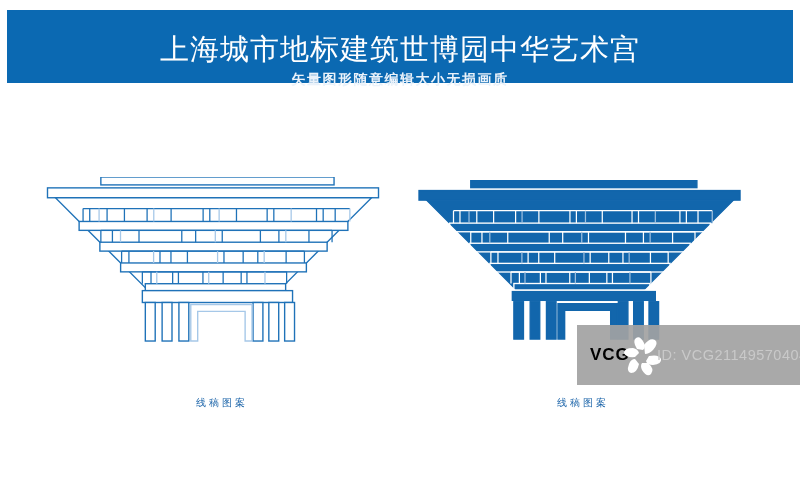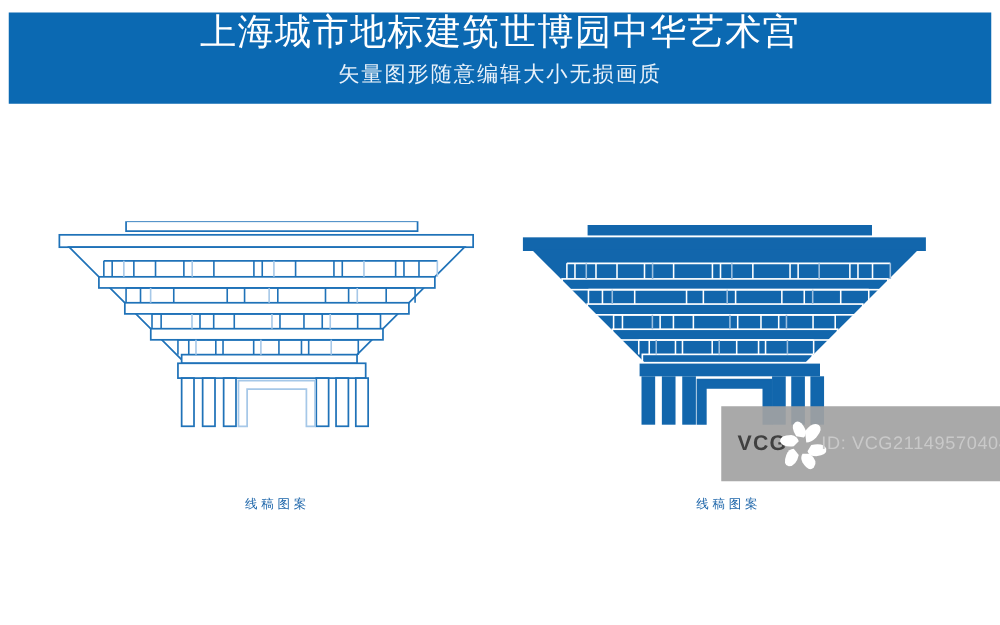--- a/index.html
+++ b/index.html
@@ -5,46 +5,46 @@
   html,body{margin:0;padding:0;}
   body{
     width:800px;height:500px;position:relative;background:#ffffff;
     font-family:"Liberation Sans", sans-serif;overflow:hidden;
   }
   .banner{
     position:absolute;left:7px;top:10px;width:786px;height:73px;
     background:var(--banner-blue,#0b69b2);color:#fff;text-align:center;
   }
   .banner-title{
-    margin:0;padding-top:1px;
+    margin:0;padding-top:24px;
     font-family:"Liberation Serif","DejaVu Serif",serif;
     font-weight:normal;font-size:29px;letter-spacing:1px;line-height:1.1;
   }
   .banner-subtitle{
     margin:0;padding-top:5px;
     font-family:"Liberation Serif","DejaVu Serif",serif;
-    font-size:17px;letter-spacing:1.5px;color:#eaf2fa;
+    font-size:14px;letter-spacing:1.5px;color:#eaf2fa;font-weight:bold;
   }
   .figure{position:absolute;}
   .fig-line{left:45px;top:177px;width:337px;height:166px;}
   .fig-sil{left:417px;top:180px;width:326px;height:161px;}
   .figure svg{display:block;width:100%;height:100%;}
   .caption{
     position:absolute;top:396px;width:200px;text-align:center;
     color:var(--caption-blue,#1b64a9);font-size:10px;letter-spacing:3px;
     font-family:"Liberation Serif","DejaVu Serif",serif;
   }
   .caption-left{left:122px;}
   .caption-right{left:483px;}
   .watermark{
     position:absolute;left:577px;top:325px;width:223px;height:60px;
     background:rgba(162,162,162,0.92);
   }
   .vcg-text{
-    position:absolute;left:13px;top:20px;color:#404040;
+    position:absolute;left:13px;top:20px;color:#000000;
     font-weight:bold;font-size:17px;letter-spacing:1px;
   }
   .pinwheel{position:absolute;left:42px;top:4px;width:50px;height:54px;}
   .vcg-id{
     position:absolute;left:80px;top:22px;color:#c9c9c9;font-size:14.5px;
     letter-spacing:0.5px;white-space:nowrap;
   }
 </style>
 </head>
 <body style="--banner-blue: #0b69b2; --caption-blue: #1b64a9;">

